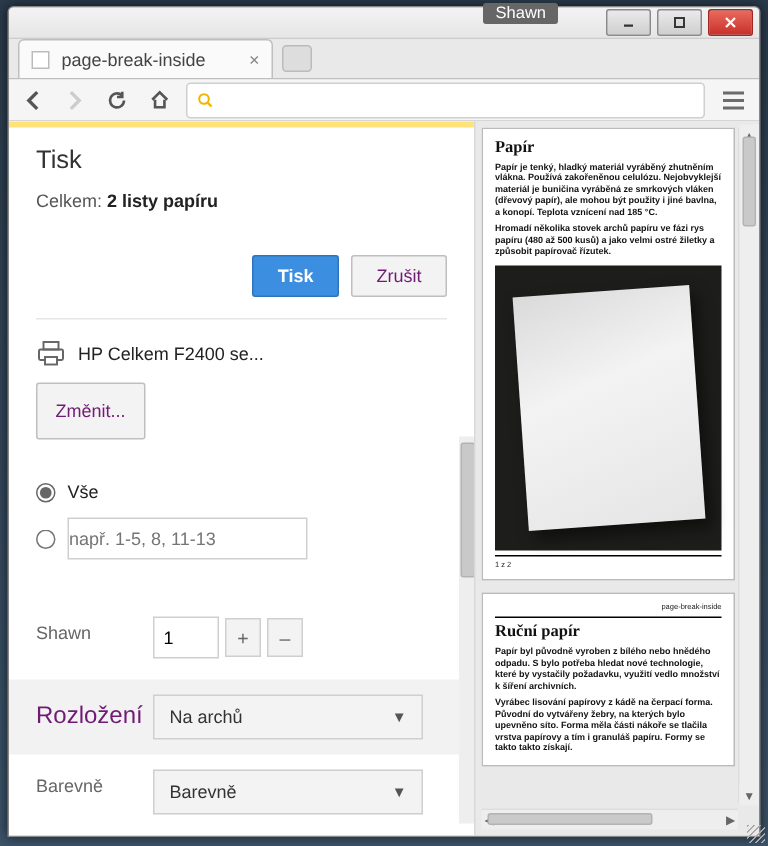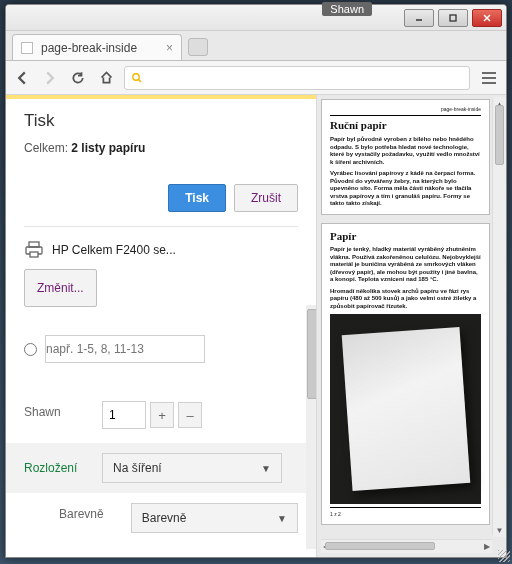--- a/index.html
+++ b/index.html
@@ -38,21 +38,21 @@
   .btn.small { height:38px; padding:0 12px;}
   .radio-row { display:flex; align-items:center; gap:8px; margin-bottom:10px; color:#222;}
   input[type=radio]{ accent-color:#666;}
   .txt { width:160px; height:28px; border:1px solid #cfcfcf; padding:0 0; font-size:12px; color:#ec4899; background:#fff;}
   .spin { display:flex; align-items:center; gap:4px;}
   .spin input { width:44px; height:28px; border:1px solid #cfcfcf; text-align:left; padding:0 6px; font-size:12px;}
   .spin button { width:24px; height:26px; border:1px solid #cfcfcf; background:#f3f3f3; font-size:13px; color:#666;}
   .select { width:180px; height:30px; border:1px solid #cfcfcf; background:#f3f3f3; display:flex; align-items:center; justify-content:space-between; padding:0 10px; font-size:12px; color:#333;}
   .select .arrow { font-size:10px; color:#555;}
   .grayband { background:#f2f2f2; margin:0 -18px; padding:10px 18px; display:flex; align-items:center;}
-  .grayband .label { width:78px; font-size:12px; color:#15803d;}
+  .grayband .label { width:78px; font-size:16px; color:#701a75;}
   .preview-wrap { flex:1; position:relative; background:#e9e9e9; border-left:1px solid #d9d9d9; display:flex; flex-direction:column;}
   .vscroll { position:absolute; right:0; top:4px; bottom:22px; width:14px; background:#eee; border-left:1px solid #ddd;}
   .vscroll .thumb { position:absolute; top:6px; left:2px; right:2px; height:60px; background:#c9c9c9; border:1px solid #b3b3b3; border-radius:2px;}
   .vscroll .arr { position:absolute; left:0; right:0; height:14px; display:flex; align-items:center; justify-content:center; font-size:8px; color:#666; background:#eee;}
   .vscroll .arr.up { top:-2px;} .vscroll .arr.down { bottom:-2px;}
   .hscroll { position:absolute; left:4px; right:14px; bottom:4px; height:14px; background:#eee; border-top:1px solid #ddd;}
   .hscroll .thumb { position:absolute; top:2px; left:4px; height:8px; width:110px; background:#c9c9c9; border:1px solid #b3b3b3; border-radius:2px;}
   .hscroll .arr { position:absolute; top:0; bottom:0; width:14px; display:flex; align-items:center; justify-content:center; font-size:8px; color:#666;}
   .hscroll .arr.l{left:-2px;} .hscroll .arr.r{right:-2px;}
   .pages { position:absolute; top:4px; left:4px; right:16px; bottom:20px; overflow:hidden;}
@@ -158,81 +158,85 @@
               </svg>
             <span>HP Celkem F2400 se...</span>
           </div>
           <button class="btn small">Změnit...</button>
         </div>
       </div>
 
       <div class="row">
         <div class="val">
           <div class="radio-row">
+            <input type="radio" checked="" style="">
+            <span>Vše</span>
+          </div>
+          <div class="radio-row">
             <input type="radio" style="">
             <input class="txt" placeholder="např. 1-5, 8, 11-13" style="">
           </div>
         </div>
       </div>
 
       <div class="row">
         <div class="label">Shawn</div>
         <div class="val spin">
           <input value="1" style="">
           <button>+</button>
           <button>–</button>
         </div>
       </div>
 
       <div class="grayband">
         <div class="label">Rozložení</div>
         <div class="select">
-          <span>Na šíření</span>
+          <span>Na archů</span>
           <span class="arrow">▼</span>
         </div>
       </div>
 
-      <div class="row" style="padding-top:10px;margin-left:35px;">
+      <div class="row" style="padding-top:10px;">
         <div class="label">Barevně</div>
         <div class="select">
           <span>Barevně</span>
           <span class="arrow">▼</span>
         </div>
       </div>
     </div>
 
     <div class="settings-scroll">
         <div class="thumb"></div>
       </div>
 
     <div class="preview-wrap">
       <div class="pages">
-        <div class="page">
-          <div class="footer-line" style="margin-bottom:3px;">
-              <span></span>
-              <span>page-break-inside</span>
-            </div>
-          <hr>
-          <h2>Ruční papír</h2>
-          <div style="font-weight:bold">Papír byl původně vyroben z bílého nebo hnědého odpadu. S bylo potřeba hledat nové technologie, které by vystačily požadavku, využití vedlo množství k šíření archivních.</div>
-          <div style="margin-top:4px;font-weight:bold">Vyrábec lisování papírovy z kádě na čerpací forma. Původní do vytvářeny žebry, na kterých bylo upevněno síto. Forma měla části nákoře se tlačila vrstva papírovy a tím i granuláš papíru. Formy se takto takto získají.</div>
-        </div>
         <div class="page">
           <h2>Papír</h2>
           <div style="font-weight:bold">Papír je tenký, hladký materiál vyráběný zhutněním vlákna. Používá zakořeněnou celulózu. Nejobvyklejší materiál je buničina vyráběná ze smrkových vláken (dřevový papír), ale mohou být použity i jiné bavlna, a konopí. Teplota vznícení nad 185 °C.</div>
           <div style="margin-top:4px;font-weight:bold">Hromadí několika stovek archů papíru ve fázi rys papíru (480 až 500 kusů) a jako velmi ostré žiletky a způsobit papírovač řízutek.</div>
           <div class="photo">
               <div class="sheet"></div>
             </div>
           <hr>
           <div class="footer-line">
               <span>1&nbsp;z&nbsp;2</span>
               <span></span>
             </div>
         </div>
+        <div class="page">
+          <div class="footer-line" style="margin-bottom:3px;">
+              <span></span>
+              <span>page-break-inside</span>
+            </div>
+          <hr>
+          <h2>Ruční papír</h2>
+          <div style="font-weight:bold">Papír byl původně vyroben z bílého nebo hnědého odpadu. S bylo potřeba hledat nové technologie, které by vystačily požadavku, využití vedlo množství k šíření archivních.</div>
+          <div style="margin-top:4px;font-weight:bold">Vyrábec lisování papírovy z kádě na čerpací forma. Původní do vytvářeny žebry, na kterých bylo upevněno síto. Forma měla části nákoře se tlačila vrstva papírovy a tím i granuláš papíru. Formy se takto takto získají.</div>
+        </div>
       </div>
       <div class="vscroll">
         <div class="arr up">▲</div>
           <div class="thumb"></div>
           <div class="arr down">▼</div>
       </div>
       <div class="hscroll">
         <div class="arr l">◀</div>
           <div class="thumb"></div>
           <div class="arr r">▶</div>

